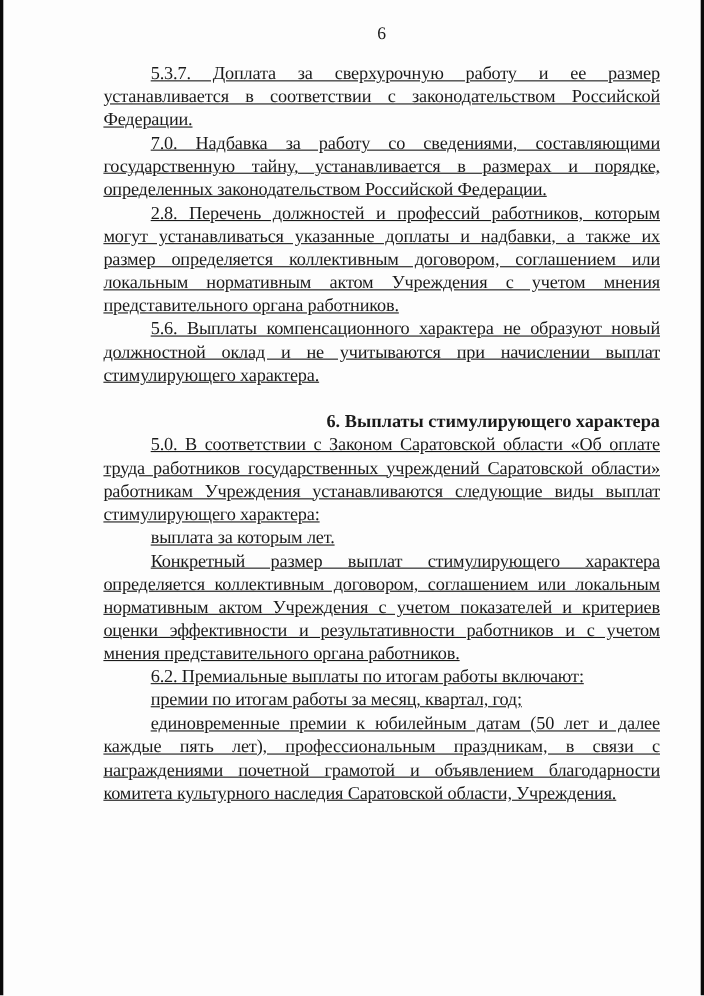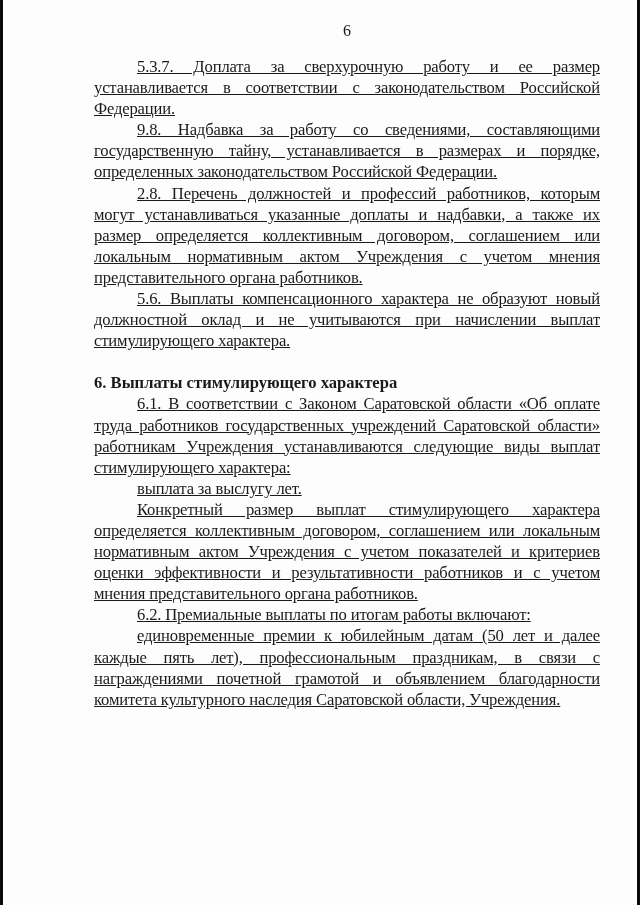--- a/index.html
+++ b/index.html
@@ -24,38 +24,39 @@
       position: absolute; left: 94px; top: 56px; width: 506px;
       font-size: 16.6px; line-height: 21.1px;
     }
     .content p {
       margin: 0; text-align: justify; text-indent: 43px;
       letter-spacing: -0.15px;
       text-decoration: underline;
     }
     .content h2 {
       margin: 21px 0 0 0; font-size: 16.6px; line-height: 21.1px;
-      font-weight: bold; text-align: left;
+      font-weight: bold; text-align: right;
     }
   </style>
 </head>
 <body>
 
 <div class="border-left"></div>
 <div class="border-right"></div>
 
 <div class="page-number">6</div>
 
 <div class="content">
   <p>5.3.7. Доплата за сверхурочную работу и ее размер устанавливается в соответствии с законодательством Российской Федерации.</p>
-  <p>9.8. Надбавка за работу со сведениями, составляющими государственную тайну, устанавливается в размерах и порядке, определенных законодательством Российской Федерации.</p>
+  <p>7.0. Надбавка за работу со сведениями, составляющими государственную тайну, устанавливается в размерах и порядке, определенных законодательством Российской Федерации.</p>
   <p>2.8. Перечень должностей и профессий работников, которым могут устанавливаться указанные доплаты и надбавки, а также их размер определяется коллективным договором, соглашением или локальным нормативным актом Учреждения с учетом мнения представительного органа работников.</p>
   <p>5.6. Выплаты компенсационного характера не образуют новый должностной оклад и не учитываются при начислении выплат стимулирующего характера.</p>
 
   <h2>6. Выплаты стимулирующего характера</h2>
 
-  <p>6.1. В соответствии с Законом Саратовской области «Об оплате труда работников государственных учреждений Саратовской области» работникам Учреждения устанавливаются следующие виды выплат стимулирующего характера:</p>
-  <p>выплата за выслугу лет.</p>
+  <p>5.0. В соответствии с Законом Саратовской области «Об оплате труда работников государственных учреждений Саратовской области» работникам Учреждения устанавливаются следующие виды выплат стимулирующего характера:</p>
+  <p>выплата за которым лет.</p>
   <p>Конкретный размер выплат стимулирующего характера определяется коллективным договором, соглашением или локальным нормативным актом Учреждения с учетом показателей и критериев оценки эффективности и результативности работников и с учетом мнения представительного органа работников.</p>
   <p>6.2. Премиальные выплаты по итогам работы включают:</p>
+  <p>премии по итогам работы за месяц, квартал, год;</p>
   <p>единовременные премии к юбилейным датам (50 лет и далее каждые пять лет), профессиональным праздникам, в связи с награждениями почетной грамотой и объявлением благодарности комитета культурного наследия Саратовской области, Учреждения.</p>
 
 </div>
 
 </body></html>

